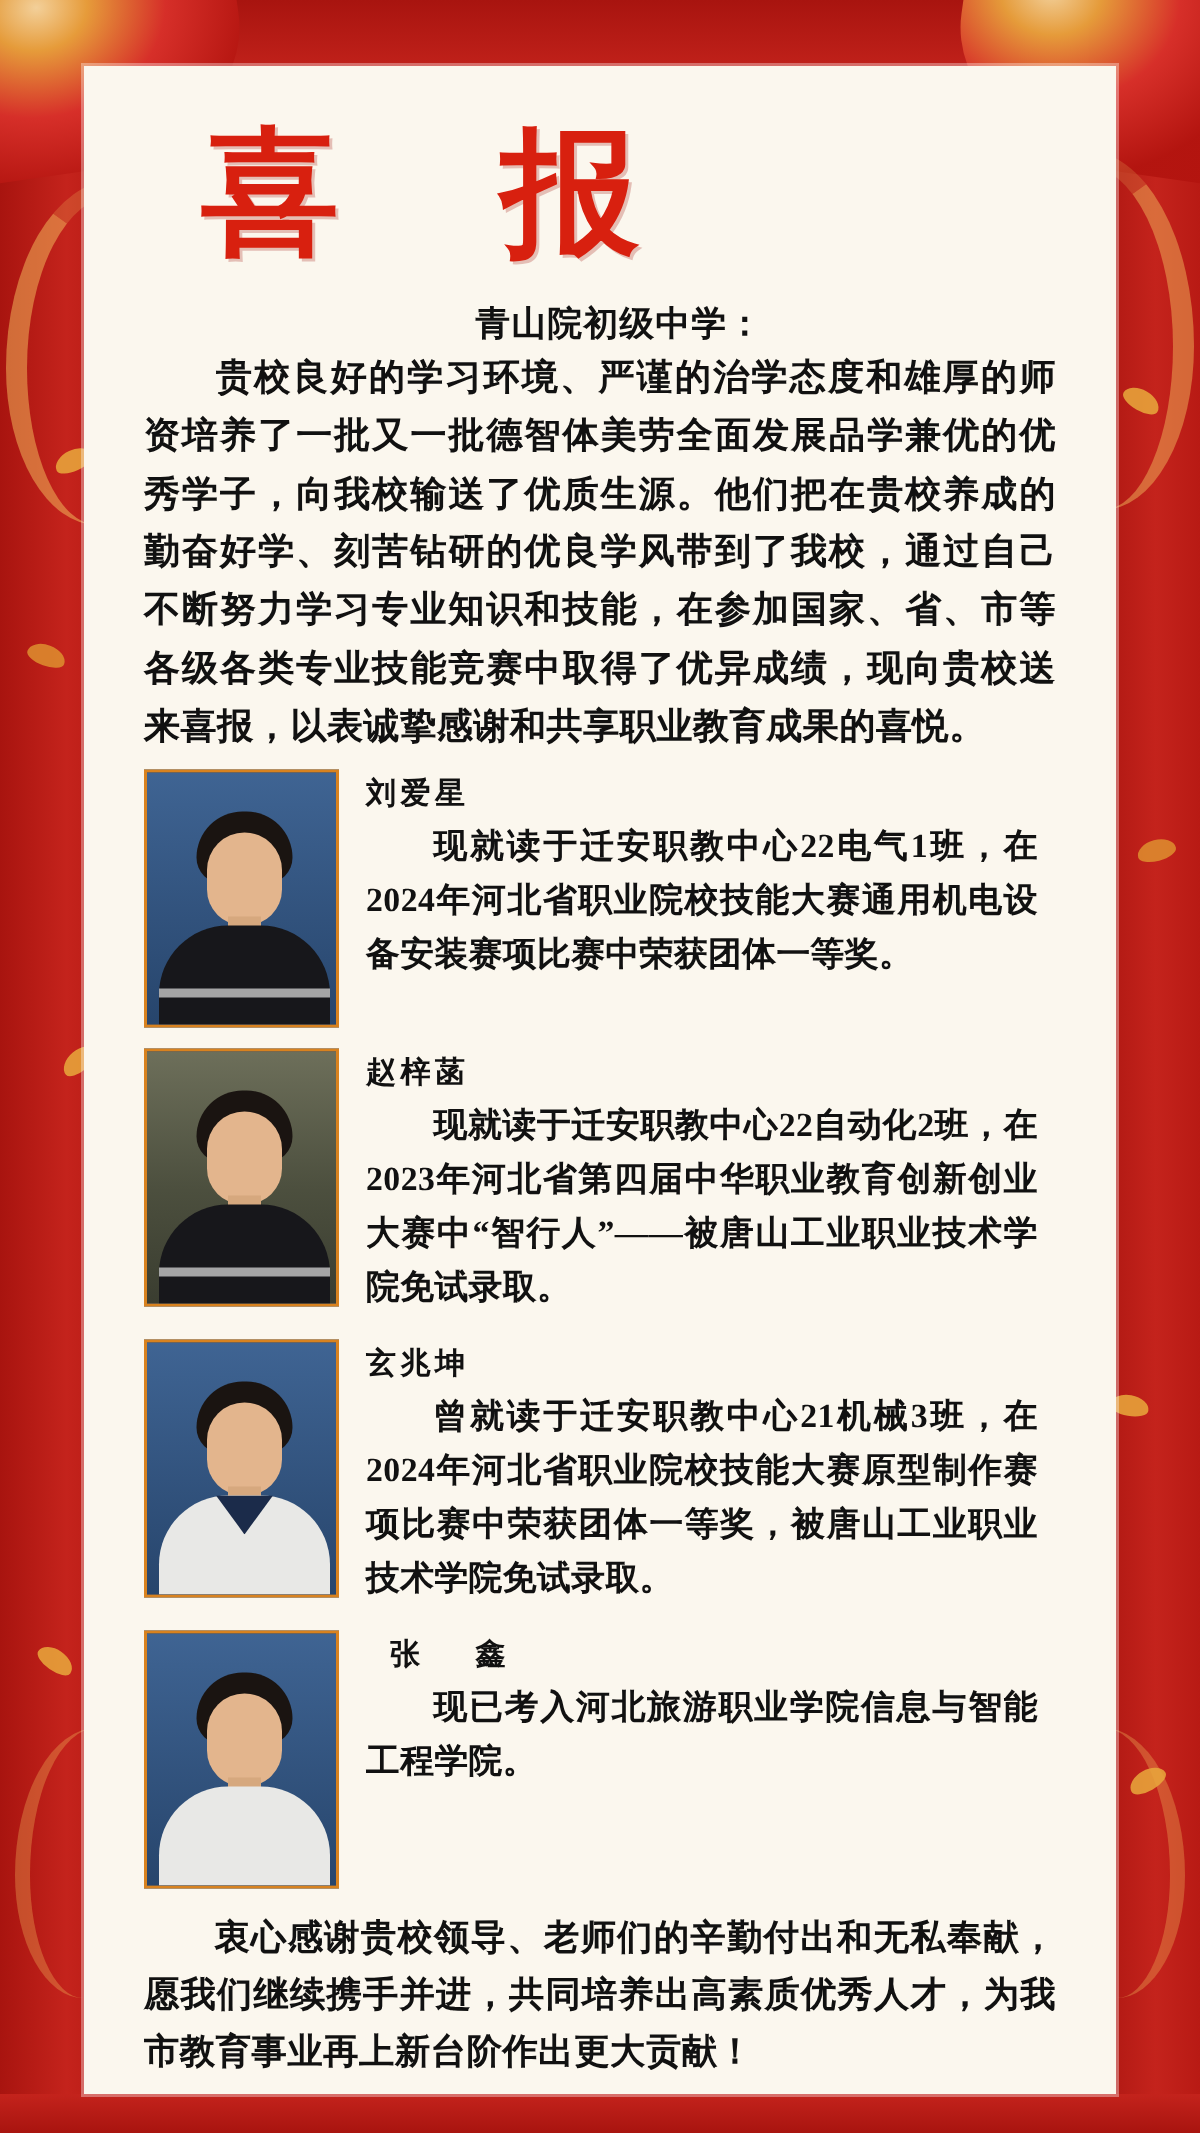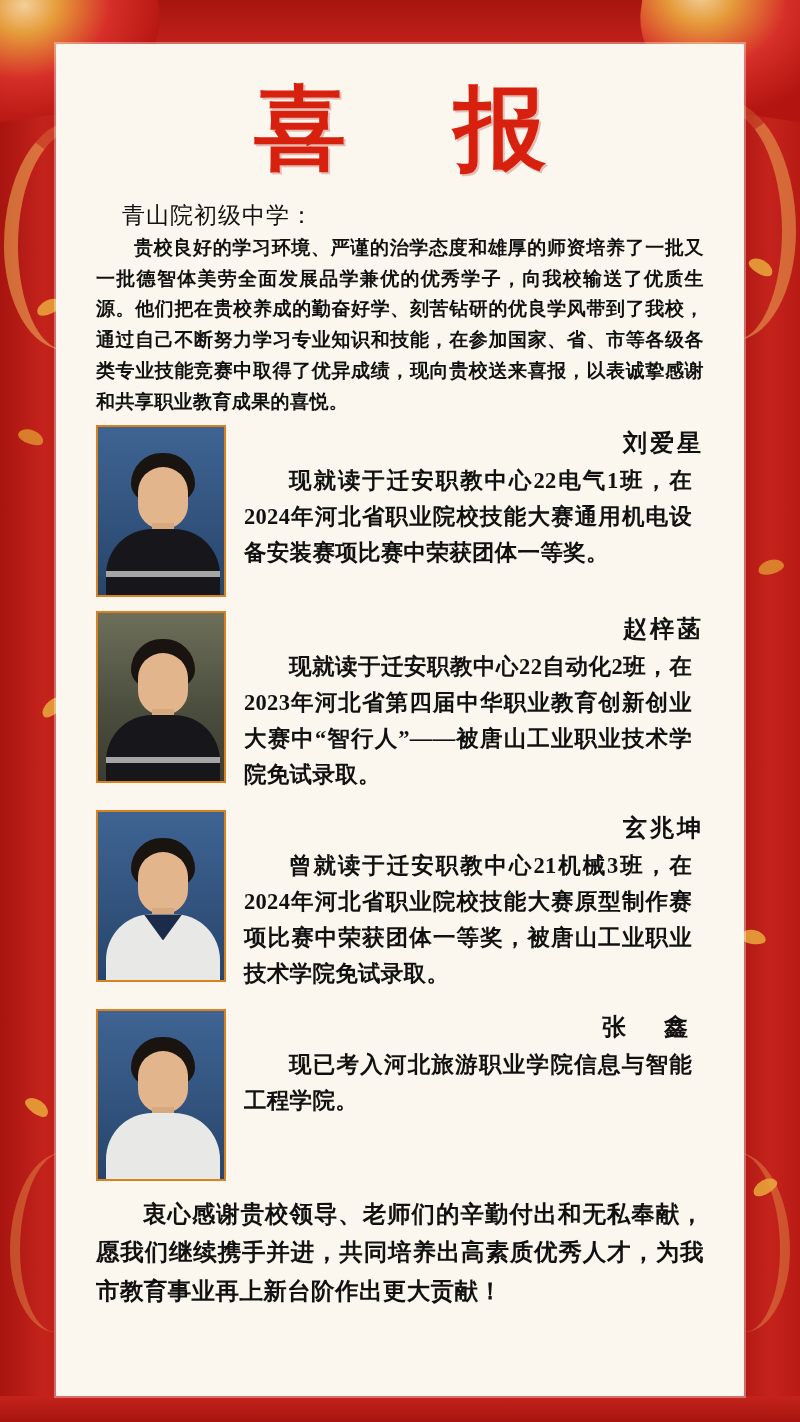--- a/index.html
+++ b/index.html
@@ -115,40 +115,40 @@
     width: 688px;
     height: 1352px;
     background: #fbf7ee;
     box-shadow: 0 0 0 2px rgba(255,255,255,0.35);
   }
   .content {
     position: relative;
     padding: 6px 40px 0 40px;
   }
   .title {
-    text-align: center;
     color: #d8200f;
     font-size: 92px;
     font-weight: bold;
     letter-spacing: 38px;
     text-indent: 38px;
     margin: 26px 0 18px 0;
     line-height: 1.15;
     font-family: "DejaVu Serif", "Liberation Serif", serif;
     text-shadow: 2px 2px 0 rgba(160, 20, 10, 0.25);
   }
   .salutation {
     font-size: 23px;
-    font-weight: normal;
+    font-weight: bold;
     color: #111;
     margin: 4px 0 2px 26px;
     letter-spacing: 1px;
+    text-align: center;
   }
   .para {
-    font-size: 19px;
+    font-size: 24px;
     line-height: 1.62;
     color: #111;
     text-align: justify;
     text-indent: 2em;
     margin: 2px 0 6px 0;
     font-weight: bold;
     letter-spacing: 0.4px;
   }
   .students {
     margin-top: 8px;
@@ -215,24 +215,24 @@
     left: 8px; bottom: 18px;
     width: 114px; height: 6px;
     background: #c9c9c9;
     opacity: 0.8;
   }
   .stxt {
     flex: 1 1 auto;
     min-width: 0;
   }
   .sname {
-    font-size: 24px;
+    font-size: 20px;
     font-weight: bold;
     color: #111;
-    text-align: right;
+    text-align: left;
     letter-spacing: 3px;
     margin: 2px 0 4px 0;
   }
   .sname.wide { letter-spacing: 16px; text-indent: 16px; }
   .sdesc {
     font-size: 22.5px;
     line-height: 1.6;
     color: #111;
     text-align: justify;
     text-indent: 2em;

